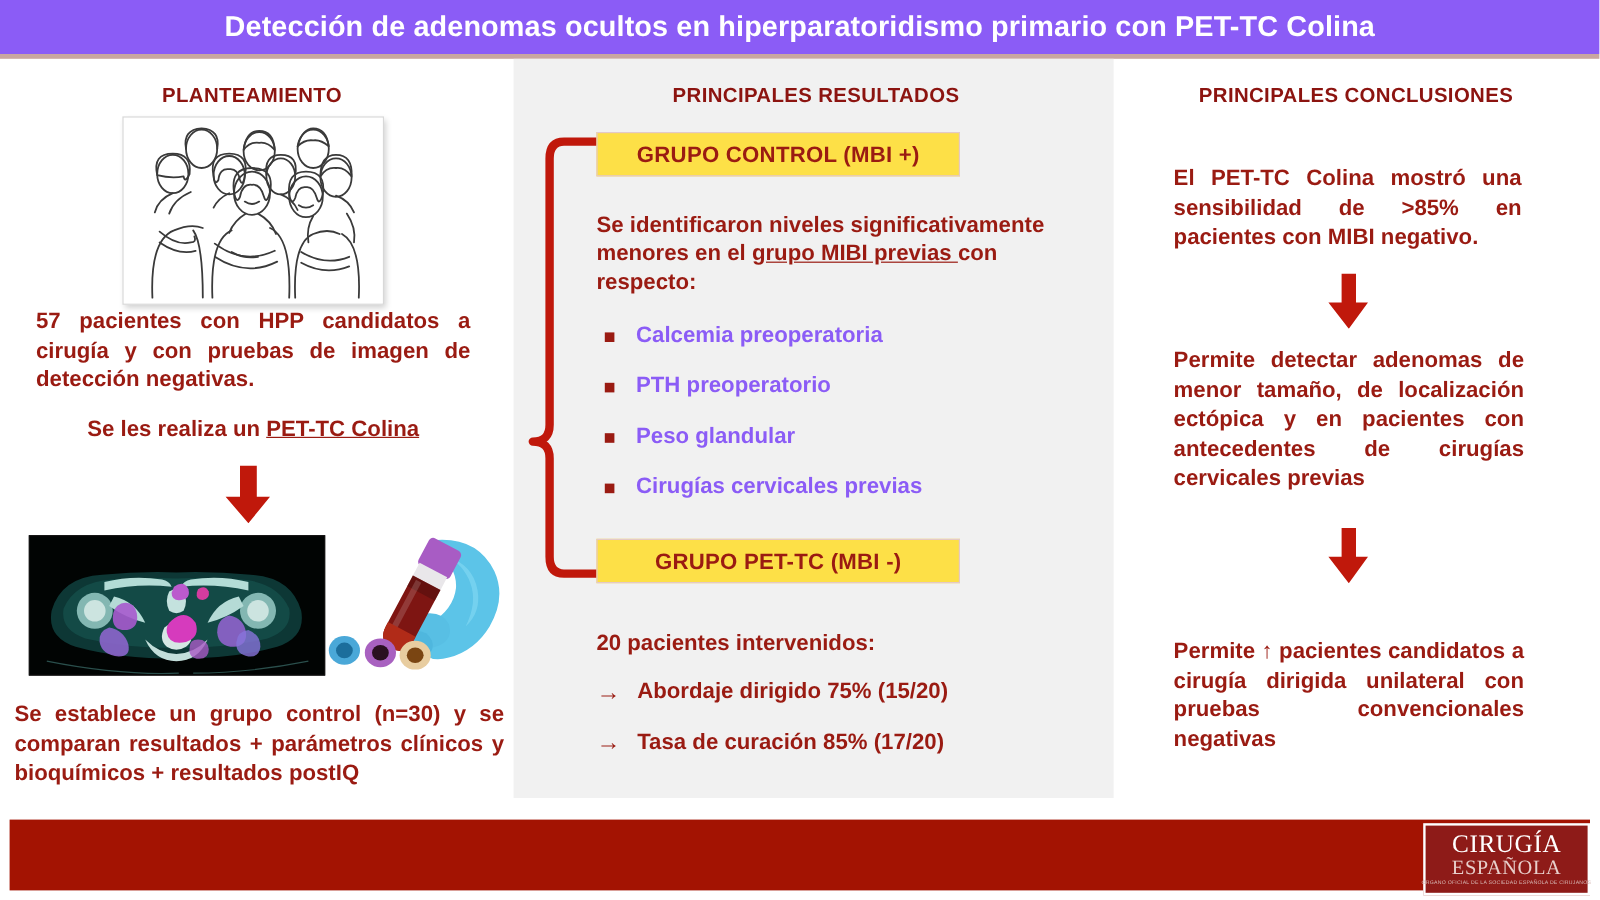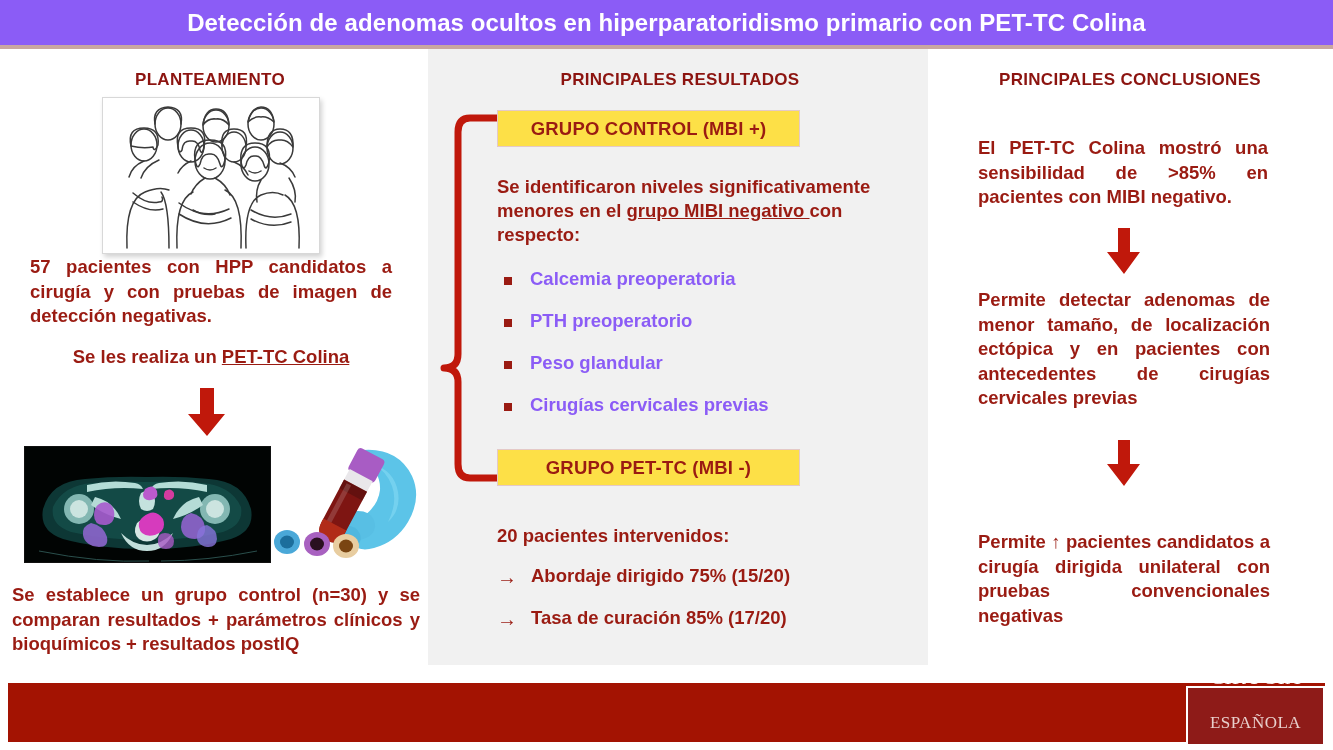--- a/index.html
+++ b/index.html
@@ -106,21 +106,21 @@
   #r-p3{left:978px;top:530px;width:292px;}
 
   
   .footer-bar{
     position:absolute;left:8px;top:683px;width:1317px;height:59px;
     background:#A31302;
   }
   .logo{
     position:absolute;left:1186px;top:686px;width:135px;height:56px;
     background:#8E1B18;border:2px solid #ffffff;
-    display:flex;flex-direction:column;align-items:center;justify-content:center;gap:26px;
+    display:flex;flex-direction:column;align-items:center;justify-content:center;
   }
   .logo-l1{
     color:#ffffff;font-family:"Liberation Serif", serif;font-size:21px;
     letter-spacing:.5px;line-height:1;
   }
   .logo-l2{
     color:#E8CFCB;font-family:"Liberation Serif", serif;font-size:17px;
     letter-spacing:.5px;line-height:1.1;
   }
   .logo-l3{
@@ -282,21 +282,21 @@
 
   <div style="position:absolute;left:436px;top:112px;">
     <svg width="70" height="372" viewBox="0 0 70 372" xmlns="http://www.w3.org/2000/svg">
       <path d="M62 6 L34 6 q-12 0 -12 14 L22 242 q0 14 -14 14 q14 0 14 14 L22 352 q0 14 12 14 L62 366" fill="none" stroke="#C0180B" stroke-width="7" stroke-linecap="round" stroke-linejoin="round"></path>
     </svg>
   </div>
 
   <div class="labelbox" id="box-control">GRUPO CONTROL (MBI +)</div>
 
   <div class="rtext" id="mid-intro">
-    <span>Se identificaron niveles significativamente menores en el </span><span class="u">grupo MIBI negativo </span><span>con respecto:</span>
+    <span>Se identificaron niveles significativamente menores en el </span><span class="u">grupo MIBI previas </span><span>con respecto:</span>
   </div>
 
   <div class="bullet-row" style="left:504px;top:268px;width:390px;">
     <span class="bullet-sq"></span>
     <span>Calcemia preoperatoria</span>
   </div>
   <div class="bullet-row" style="left:504px;top:310px;width:390px;">
     <span class="bullet-sq"></span>
     <span>PTH preoperatorio</span>
   </div>

